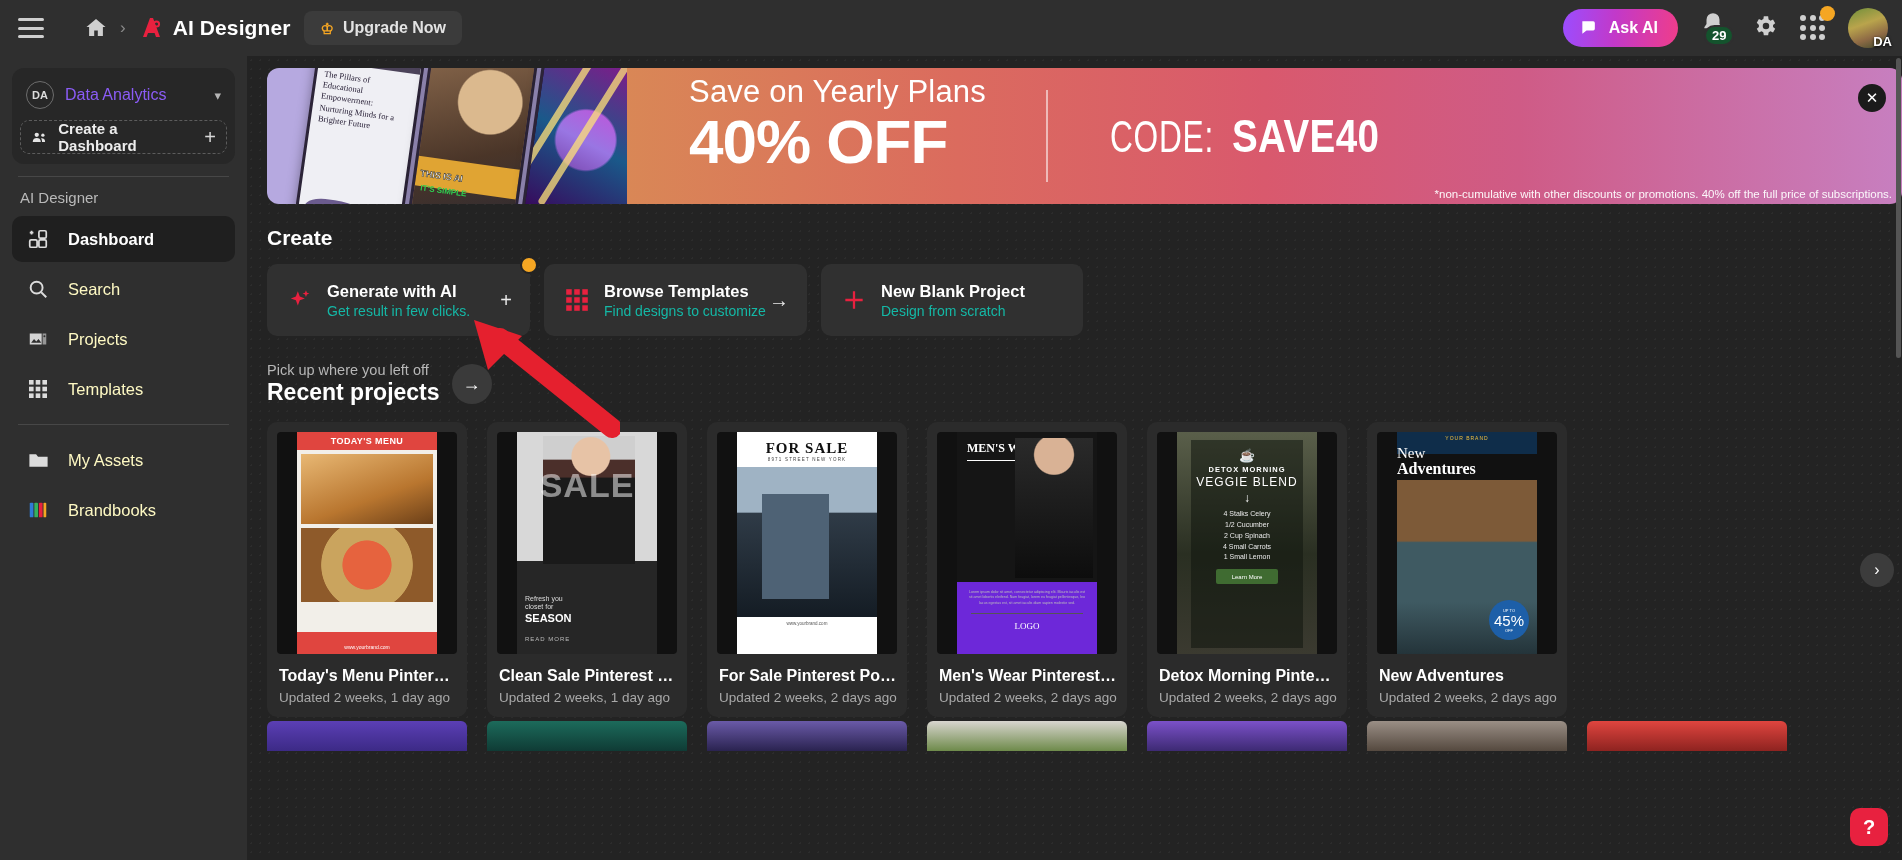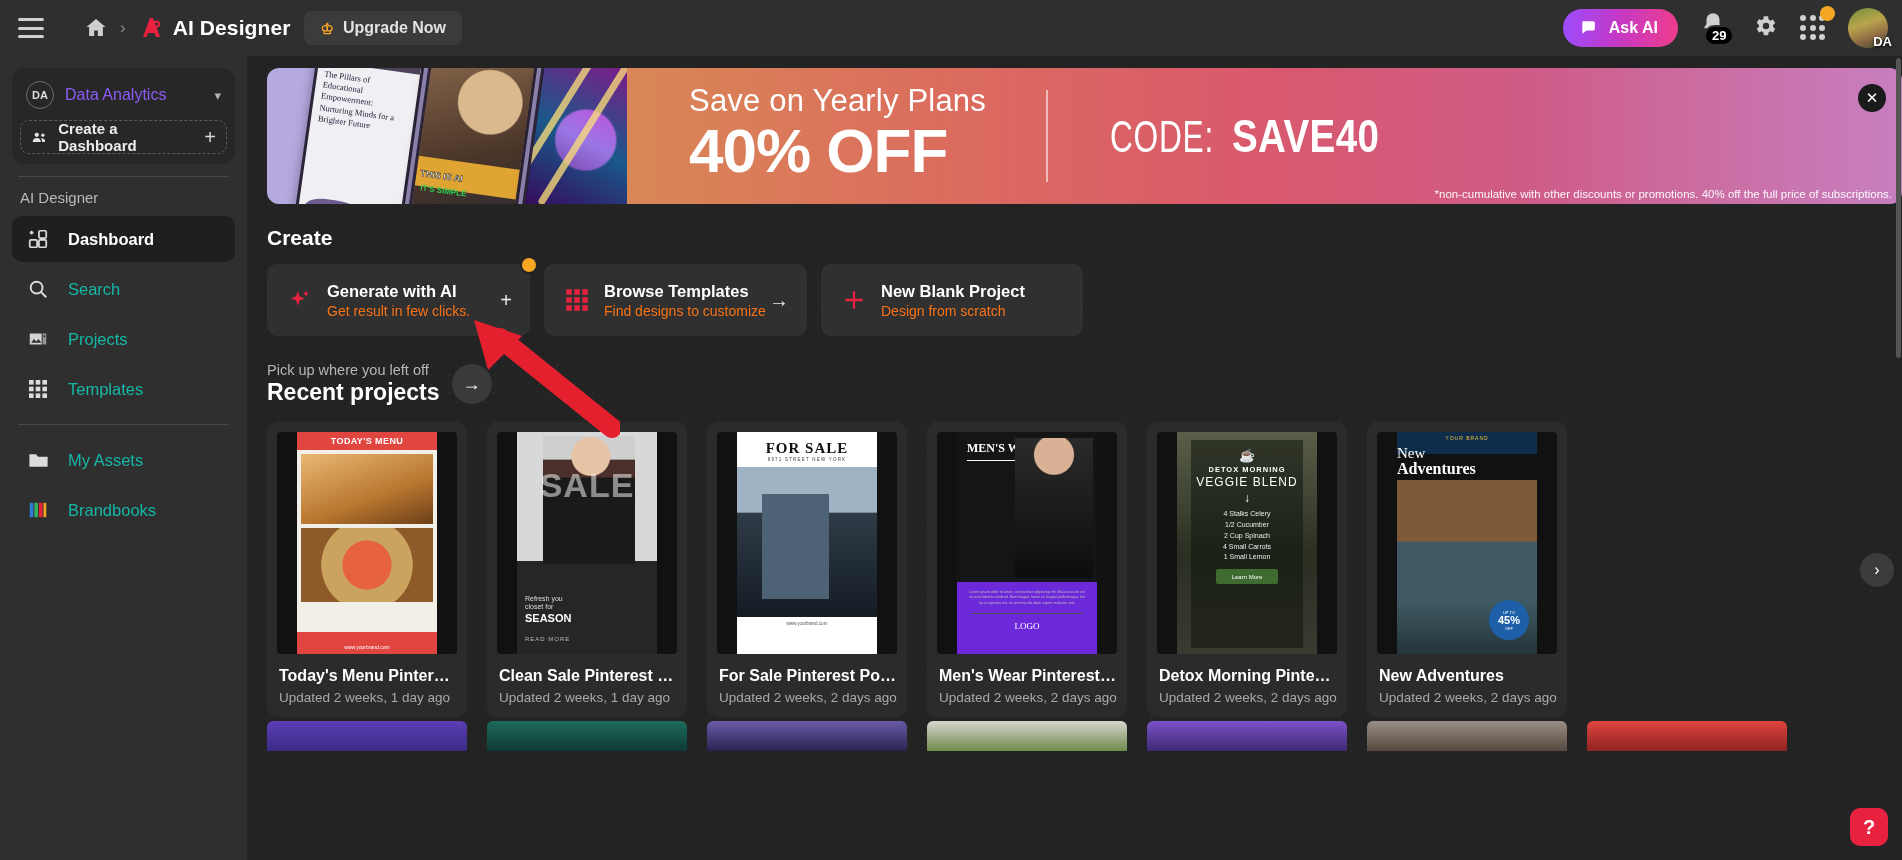--- a/index.html
+++ b/index.html
@@ -32,21 +32,21 @@
   .crown { color:#f5a623; font-size:15px; line-height:1; }
   .topbar-right { margin-left:auto; display:flex; align-items:center; gap: 22px; }
   .ask-ai {
     height: 38px; border-radius: 19px; padding: 0 20px 0 16px;
     background: linear-gradient(95deg,#9b4dff 0%, #c239c9 45%, #ef3d8a 100%);
     display:flex; align-items:center; gap:10px; cursor:pointer;
     font-size:16px; font-weight:700; color:#fff;
   }
   .bell-wrap { position:relative; cursor:pointer; width:30px; height:34px; }
   .badge {
-    position:absolute; left:4px; top:14px; background:#000000; color:#fff;
+    position:absolute; left:4px; top:14px; background:#14532d; color:#fff;
     font-size:13px; font-weight:700; border-radius:11px; padding:1px 6px; min-width:30px; text-align:center;
     border: 2px solid #2f2f2f;
   }
   .gear { cursor:pointer; color:#d0d0d0; }
   .grid-apps { position:relative; cursor:pointer; width:26px; height:26px; display:grid; grid-template-columns:repeat(3,1fr); gap:3px; }
   .grid-apps span { background:#cfcfcf; border-radius:50%; width:6px; height:6px; }
   .grid-apps .dot-badge { position:absolute; right:-9px; top:-9px; width:15px; height:15px; border-radius:50%; background:#f5a623; }
   .avatar-wrap { position:relative; width:40px; height:40px; cursor:pointer;}
   .avatar {
     width:40px; height:40px; border-radius:50%; overflow:hidden;
@@ -76,21 +76,21 @@
   }
   .teamspace-label { font-size:15px; font-weight:700; color:#ededed; }
   .teamspace .plus { margin-left:auto; font-size:20px; color:#d8d8d8; line-height:1; }
   .side-divider { height:1px; background:#474747; margin: 12px 6px 12px 6px; }
   .side-section-title { font-size:15px; color:#b9b9b9; padding: 0 8px 10px 8px; }
   .nav-item {
     display:flex; align-items:center; gap:18px; height:46px; padding: 0 14px;
     border-radius:10px; cursor:pointer; margin-bottom: 4px;
   }
   .nav-item.active { background:#1f1f1f; }
-  .nav-label { font-size:16.5px; color:#14b8a6; }
+  .nav-label { font-size:16.5px; color:#fef9c3; }
   .nav-item.active .nav-label { font-weight:700; color:#fff; }
   .nav-ico { width:24px; height:24px; display:flex; align-items:center; justify-content:center; color:#dcdcdc; }
 
   
   .main {
     flex:1; min-width:0; background:#232323; overflow:hidden; position:relative;
     background-image: radial-gradient(#2c2c2c 1px, transparent 1px);
     background-size: 9px 9px;
     padding: 12px 0 0 20px;
   }
@@ -120,21 +120,21 @@
   .tile2 .l2 { position:absolute; left:6px; bottom:30px; font-size:8px; font-weight:800; color:#2ecc50; }
   .tile3 .photo { position:absolute; inset:0; background:
      linear-gradient(200deg, rgba(255,0,200,.55), rgba(0,200,255,.4) 55%, rgba(60,0,90,.9)),
      radial-gradient(circle at 50% 55%, #ff3fd0 0 26%, transparent 28%); }
   .tile3 .beam { position:absolute; width:7px; height:210px; background:rgba(255,225,120,.75); transform:rotate(24deg); border-radius:4px;}
   .banner-main {
     flex:1; position:relative;
     background: linear-gradient(90deg,#d98756 0%, #db6b5e 26%, #d9596d 50%, #cf5b86 70%, #c77fc0 100%);
     display:flex; align-items:flex-start;
   }
-  .banner-left { padding: 16px 0 0 62px; }
+  .banner-left { padding: 7px 0 0 62px; }
   .b-save { font-size:31px; color:#fff; font-weight:400; letter-spacing:.2px; line-height:1.1; }
   .b-off { font-size:62px; color:#fff; font-weight:800; line-height:1.0; letter-spacing:-1px; margin-top:2px; }
   .v-rule { width:2px; background:rgba(255,255,255,.55); height:92px; margin: 22px 0 0 60px; }
   .banner-right { padding: 40px 0 0 62px; display:flex; align-items:baseline; gap: 16px; }
   .b-code { font-size:44px; color:#fff; font-weight:400; font-family:"Liberation Sans Narrow","Liberation Sans",sans-serif; letter-spacing:1px; transform: scaleX(.72); transform-origin:left; }
   .b-code-val { font-size:47px; color:#fff; font-weight:800; letter-spacing:.5px; transform: scaleX(.82); transform-origin:left; margin-left:-38px;}
   .fineprint {
     position:absolute; right: 10px; bottom: 4px; font-size:11.5px; color:#fff; opacity:.95;
   }
   .banner-close {
@@ -148,21 +148,21 @@
   .create-row { display:flex; gap:14px; }
   .ccard {
     height: 72px; border-radius:10px; background:#303030; display:flex; align-items:center;
     padding: 0 18px; cursor:pointer; position:relative;
   }
   .ccard.c1 { width: 263px; }
   .ccard.c2 { width: 263px; }
   .ccard.c3 { width: 262px; }
   .ccard-ico { width:30px; min-width:30px; display:flex; align-items:center; justify-content:center; color:#e8213f; margin-right:12px;}
   .ccard-tt { font-size:16.5px; font-weight:700; color:#fff; line-height:1.25; }
-  .ccard-st { font-size:14px; color:#f97316; margin-top:2px; }
+  .ccard-st { font-size:14px; color:#14b8a6; margin-top:2px; }
   .ccard-act { margin-left:auto; color:#e9e9e9; font-size:20px; }
   .ccard-dot { position:absolute; right:-8px; top:-8px; width:18px; height:18px; border-radius:50%; background:#f5a623; border:2px solid #232323;}
 
   
   .recent-head { margin-top: 26px; display:flex; align-items:flex-end; gap:12px; }
   .recent-kicker { font-size:14.5px; color:#b7b7b7; }
   .recent-title { font-size:23px; font-weight:700; color:#fff; margin-top:1px; }
   .recent-arrow {
     width:40px; height:40px; border-radius:50%; background:#3a3a3a; color:#fff;
     display:flex; align-items:center; justify-content:center; font-size:18px; cursor:pointer;
@@ -220,21 +220,21 @@
   .t-detox .arr { font-size:12px; color:#fff; margin: 2px 0 4px 0;}
   .t-detox .li { font-size:7px; color:#eaeaea; line-height:1.55;}
   .t-detox .btn { margin: 6px auto 0 auto; width:62px; height:15px; background:#3f6b31; color:#fff; font-size:6px; display:flex; align-items:center; justify-content:center; border-radius:2px;}
 
   .t-adv .top { height:22px; background:#0f2d4a; color:#f0c040; font-size:5px; text-align:center; padding-top:3px; letter-spacing:1px;}
   .t-adv .ttl { position:absolute; top:14px; left:0; right:0; text-align:left; color:#fff; font-family:"Liberation Serif",serif; font-size:15px; line-height:1; }
   .t-adv .ttl b { display:block; font-size:16px; font-weight:700;}
   .t-adv .img { position:absolute; top:48px; left:0; right:0; bottom:0; background: linear-gradient(180deg,#7d5a38 0 35%, #3f5a62 36% 70%, #24343a); }
   .t-adv .badge2 { position:absolute; right:8px; bottom:14px; width:40px; height:40px; border-radius:50%; background:#1d5fa8; color:#fff; display:flex; flex-direction:column; align-items:center; justify-content:center; }
   .t-adv .badge2 .s { font-size:4px; }
-  .t-adv .badge2 .p { font-size:11px; font-weight:700; line-height:1; }
+  .t-adv .badge2 .p { font-size:15px; font-weight:400; line-height:1; }
 
   .nav-next {
     position:absolute; right: 8px; top: 50%; transform: translateY(-50%);
     width:34px; height:34px; border-radius:50%; background:#3c3c3c; color:#fff;
     display:flex; align-items:center; justify-content:center; cursor:pointer; font-size:16px;
   }
 
   
   .bottom-row { display:flex; gap:20px; margin-top: 4px; }
   .bstrip { width:200px; min-width:200px; height:30px; border-radius:6px 6px 0 0; }

